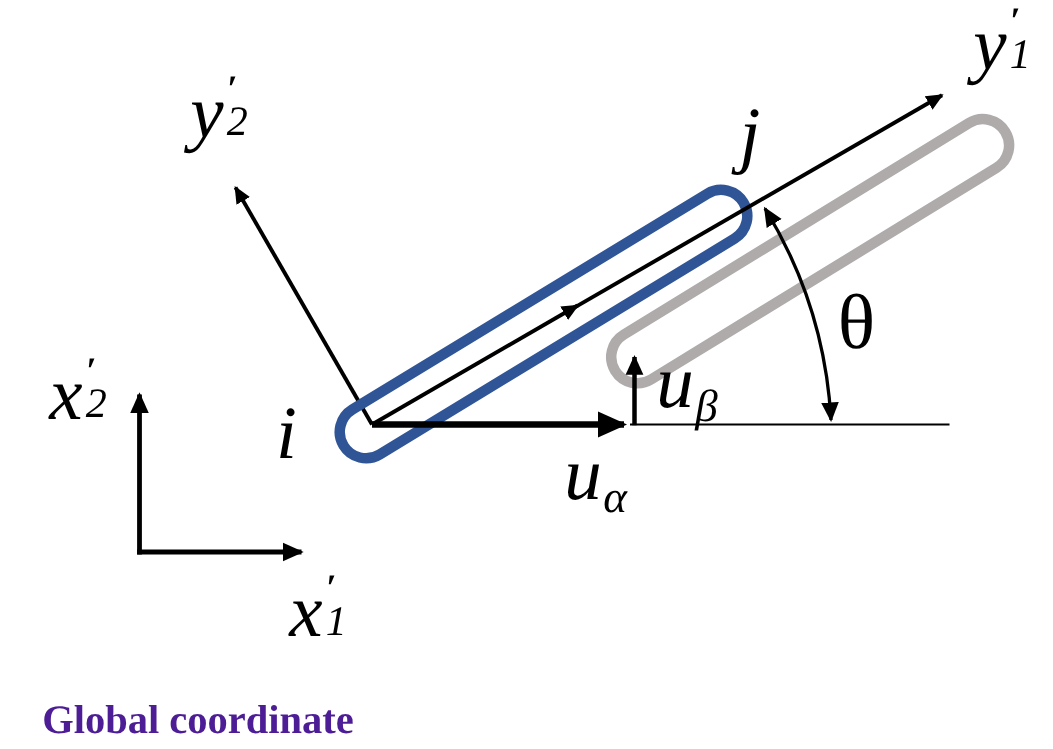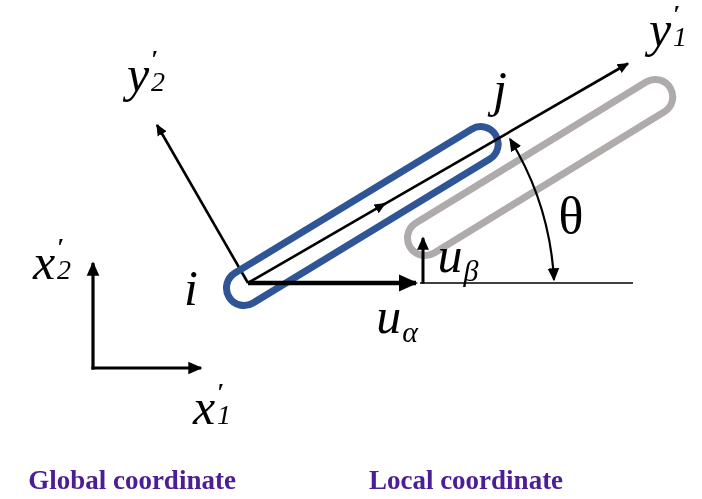--- a/index.html
+++ b/index.html
@@ -129,15 +129,14 @@
 
   <div class="mlabel" style="left:397px;top:319px">
     <span class="base">u</span><span class="isub">α</span>
   </div>
 
   <div class="mlabel plain" style="left:571px;top:216px">
     <span>θ</span>
   </div>
 
   <div class="caption" style="left:132px;top:480px">Global coordinate</div>
-  <div class="caption" style="left:466px;top:480px">Local coordinate</div>
 
 </div>
 
 </body></html>

